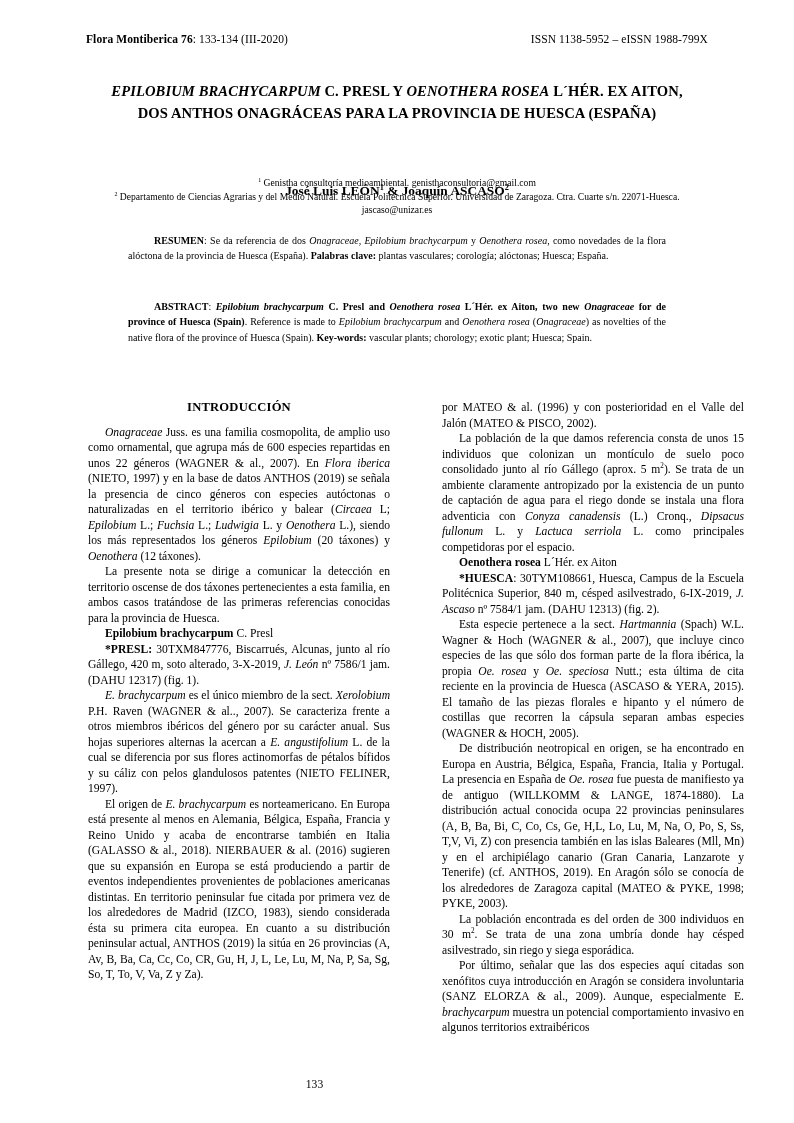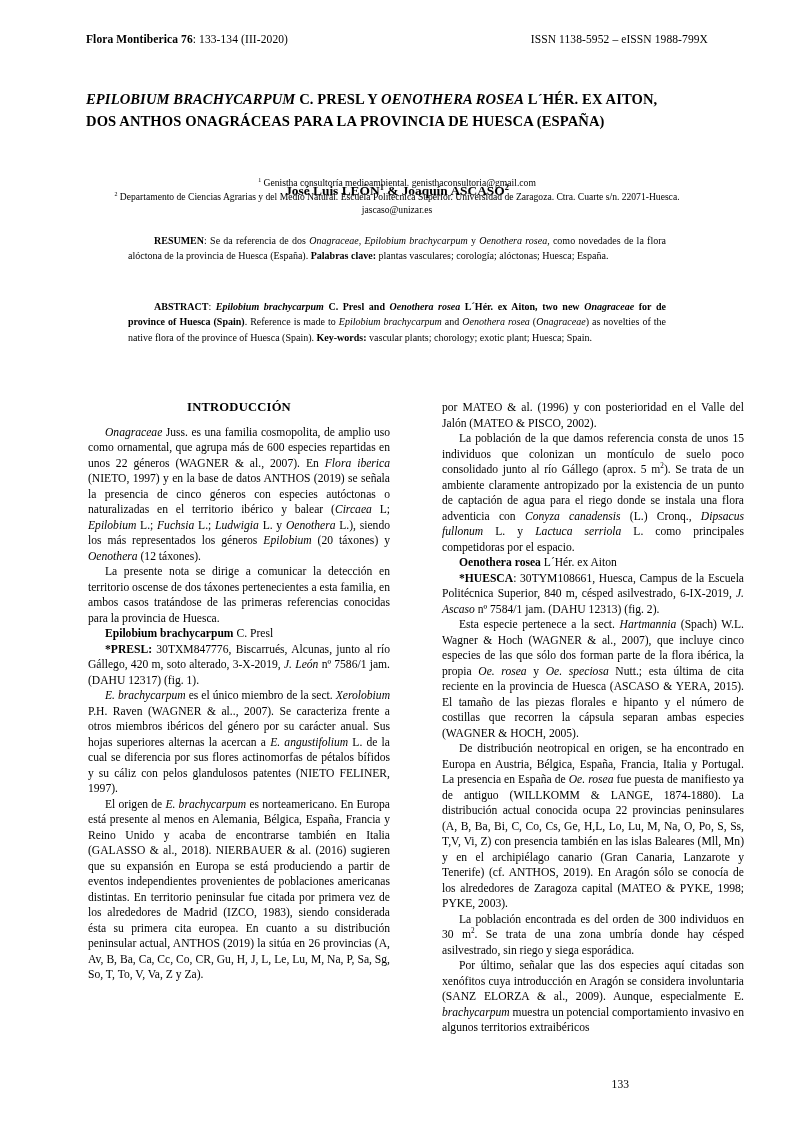--- a/index.html
+++ b/index.html
@@ -36,23 +36,23 @@
     letter-spacing: 0.1px;
   }
   .runhead .left { white-space: nowrap; }
   .runhead .right { white-space: nowrap; }
   .b { font-weight: bold; font-family: Liberation Serif, serif; }
 
   
   .titleblock {
     position: absolute;
     left: 86px;
-    top: 88px;
-    width: 622px;
-    text-align: left;
+    top: 80px;
+    width: 622px;
+    text-align: center;
   }
   .title-line {
     font-size: 14.6px;
     font-weight: bold;
     line-height: 22px;
     letter-spacing: 0.1px;
     white-space: nowrap;
   }
   .it { font-style: italic; }
 
@@ -123,21 +123,21 @@
   }
   .taxon .tname { font-weight: bold; }
   .cite-entry { text-indent: 9px; text-align: justify; }
 
   
   .folio {
     position: absolute;
     left: 0;
     top: 1078px;
     width: 629px;
-    text-align: right;
+    text-align: center;
     font-size: 11.6px;
   }
 </style>
 </head>
 <body>
 
 <div class="page">
 
   <div class="runhead">
     <div class="left"><span class="b">Flora Montiberica 76</span><span>: 133-134 (III-2020)</span></div>

